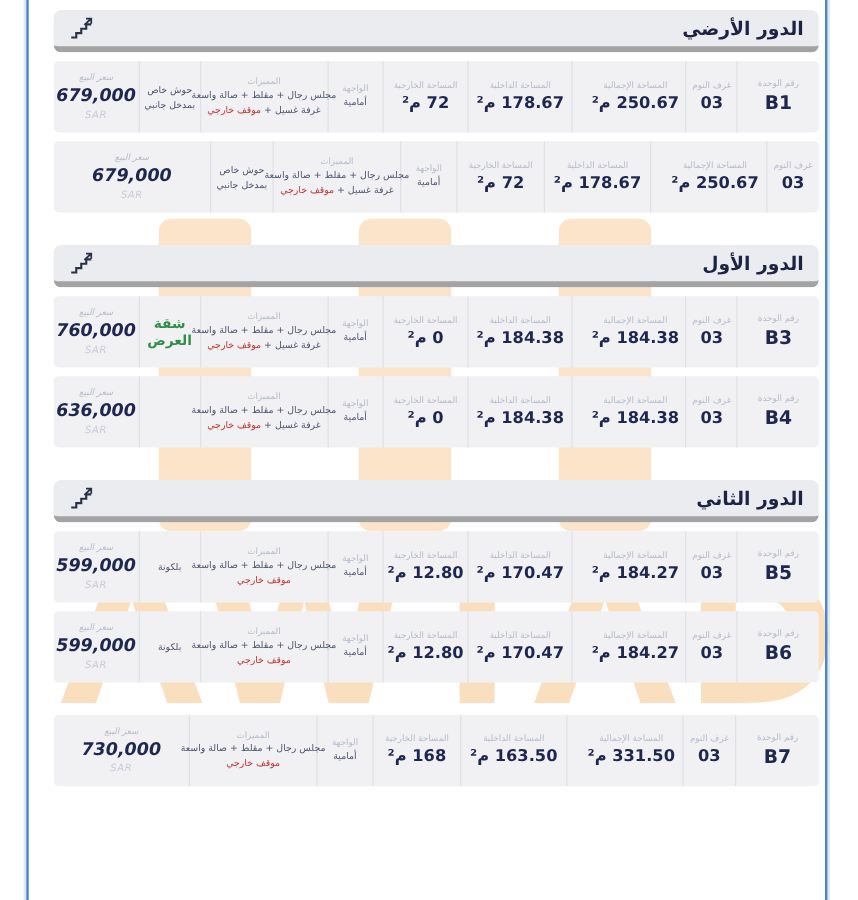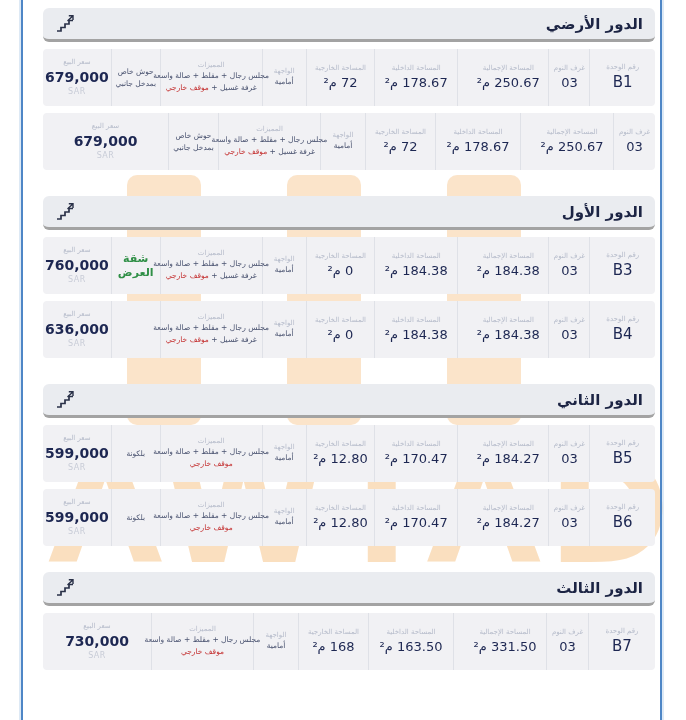--- a/index.html
+++ b/index.html
@@ -23,21 +23,21 @@
   .wm-text{
     position:absolute;top:408px;right:48px;width:590px;text-align:center;
     font-size:148px;font-weight:bold;letter-spacing:6px;line-height:1.4;
     color:rgba(245,191,128,0.5);direction:ltr;
   }
   
   .content{position:absolute;top:8px;right:31px;width:612px;z-index:1;}
   .section{margin-top:26px;}
   .section:first-child{margin-top:0;}
   .band{
-    height:34px;background:#eaecf0;border-bottom:3px solid #a3a3a3;
+    height:34px;background:#eaecf0;border-bottom:5px solid #a3a3a3;
     border-radius:6px;display:flex;align-items:center;justify-content:space-between;
     padding:0 12px;box-sizing:border-box;
   }
   .band-title{font-size:15px;font-weight:bold;color:#1c2444;}
   .stairs{display:flex;align-items:center;}
   
   .row{
     display:flex;align-items:stretch;background:#f1f1f4;border-radius:4px;
     margin-top:7px;height:57px;box-sizing:border-box;
   }
@@ -47,23 +47,23 @@
   }
   .cell:not(:last-child){border-left:1px solid #dfe1e7;}
   .c-unit{width:67px;}
   .c-bed{width:42px;}
   .c-total{width:93px;padding-left:12px;}
   .c-int{width:85px;}
   .c-ext{width:70px;}
   .c-fac{width:45px;}
   .c-feat{width:102px;}
   .c-note{width:50px;}
-  .c-price{flex:1;}
+  .c-price{flex:1;font-style:italic;}
   .tiny{font-size:7px;color:#b5bbca;line-height:1.1;white-space:nowrap;}
-  .val{font-size:13px;font-weight:normal;color:#1d2752;white-space:nowrap;}
+  .val{font-size:13px;font-weight:bold;color:#1d2752;white-space:nowrap;}
   .val-unit{font-size:15px;}
   .small-val{font-size:7.5px;color:#4a5370;line-height:1.35;white-space:nowrap;}
   .feat-line2 .red{color:#c43131;}
   .note{font-size:7.5px;color:#4a5370;text-align:center;line-height:1.5;}
   .note.highlight{color:#2f8f46;font-weight:bold;font-size:11px;line-height:1.2;}
   .price-num{font-size:14px;font-weight:bold;color:#1d2752;}
   .currency{font-size:8px;color:#c8ccd7;letter-spacing:0.5px;}
 </style>
 </head>
 <body>
@@ -367,29 +367,20 @@
     <div class="cell c-price">
       <span class="tiny">سعر البيع</span>
       <span class="price-num">599,000</span>
       <span class="currency">SAR</span>
     </div>
   </div>
 </div>
   </div>
 
   <div class="section">
-    <div class="band">
-      <div class="band-title">الدور الثالث</div>
-      <div class="stairs">
-        <svg width="22" height="20" viewBox="0 0 22 20">
-          <path d="M2 17 h4 v-3.5 h4 v-3.5 h4 v-3.5 h4" fill="none" stroke="#2a3148" stroke-width="1.7"></path>
-          <path d="M12.5 7 L18 1.8 M13.8 1.8 H18 V6" fill="none" stroke="#2a3148" stroke-width="1.4"></path>
-        </svg>
-      </div>
-    </div>
     <div>
   <div class="row">
     <div class="cell c-unit">
       <span class="tiny">رقم الوحدة</span>
       <span class="val val-unit">B7</span>
     </div>
     <div class="cell c-bed">
       <span class="tiny">غرف النوم</span>
       <span class="val">03</span>
     </div>

